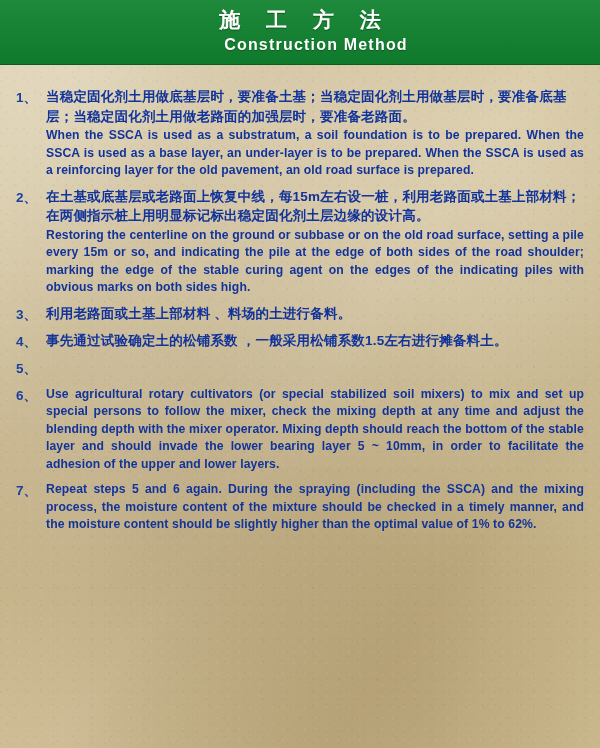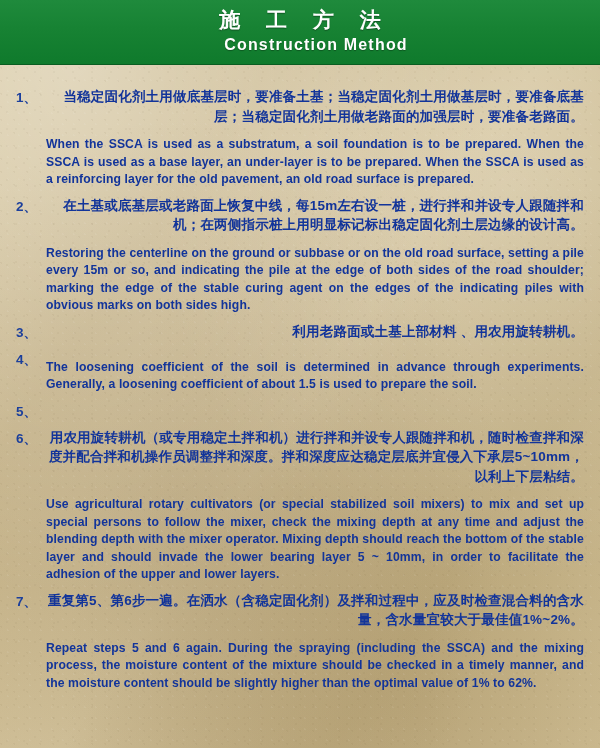--- a/index.html
+++ b/index.html
@@ -91,29 +91,28 @@
   }
   .body {
     flex: 1 1 auto;
   }
   .cn {
     color: #12349a;
     font-size: 13.5px;
     font-weight: bold;
     line-height: 19.5px;
     letter-spacing: 0.2px;
-    text-align: right;
   }
   .en {
     color: #12349a;
     font-size: 12.2px;
     font-weight: bold;
     line-height: 17.5px;
     letter-spacing: 0.1px;
-    margin-top: 10px;
+    margin-top: 1px;
   }
   .en.justify { text-align: justify; text-align-last: left; }
 </style>
 </head>
 <body>
 
 <div class="page">
   <div class="grain"></div>
 
   <div class="header">
@@ -127,55 +126,53 @@
       <div class="num">1、</div>
       <div class="body">
         <div class="cn">当稳定固化剂土用做底基层时，要准备土基；当稳定固化剂土用做基层时，要准备底基层；当稳定固化剂土用做老路面的加强层时，要准备老路面。</div>
         <div class="en justify">When the SSCA is used as a substratum, a soil foundation is to be prepared. When the SSCA is used as a base layer, an under-layer is to be prepared. When the SSCA is used as a reinforcing layer for the old pavement, an old road surface is prepared.</div>
       </div>
     </div>
 
     <div class="item">
       <div class="num">2、</div>
       <div class="body">
-        <div class="cn">在土基或底基层或老路面上恢复中线，每15m左右设一桩，进行拌和并设专人跟随拌和机；在两侧指示桩上用明显标记标出稳定固化剂土层边缘的设计高。</div>
+        <div class="cn">在土基或底基层或老路面上恢复中线，每15m左右设一桩，利用老路面或土基上部材料；在两侧指示桩上用明显标记标出稳定固化剂土层边缘的设计高。</div>
         <div class="en justify">Restoring the centerline on the ground or subbase or on the old road surface, setting a pile every 15m or so, and indicating the pile at the edge of both sides of the road shoulder; marking the edge of the stable curing agent on the edges of the indicating piles with obvious marks on both sides high.</div>
       </div>
     </div>
 
     <div class="item">
       <div class="num">3、</div>
       <div class="body">
-        <div class="cn">利用老路面或土基上部材料 、用农用旋转耕机。</div>
+        <div class="cn">利用老路面或土基上部材料 、料场的土进行备料。</div>
       </div>
     </div>
 
     <div class="item">
       <div class="num">4、</div>
       <div class="body">
-        <div class="en justify">The loosening coefficient of the soil is determined in advance through experiments. Generally, a loosening coefficient of about 1.5 is used to prepare the soil.</div>
+        <div class="cn">事先通过试验确定土的松铺系数 ，一般采用松铺系数1.5左右进行摊备料土。</div>
       </div>
     </div>
 
     <div class="item">
       <div class="num">5、</div>
       <div class="body">
       </div>
     </div>
 
     <div class="item">
       <div class="num">6、</div>
       <div class="body">
-        <div class="cn">用农用旋转耕机（或专用稳定土拌和机）进行拌和并设专人跟随拌和机，随时检查拌和深度并配合拌和机操作员调整拌和深度。拌和深度应达稳定层底并宜侵入下承层5~10mm，以利上下层粘结。</div>
         <div class="en justify">Use agricultural rotary cultivators (or special stabilized soil mixers) to mix and set up special persons to follow the mixer, check the mixing depth at any time and adjust the blending depth with the mixer operator. Mixing depth should reach the bottom of the stable layer and should invade the lower bearing layer 5 ~ 10mm, in order to facilitate the adhesion of the upper and lower layers.</div>
       </div>
     </div>
 
     <div class="item">
       <div class="num">7、</div>
       <div class="body">
-        <div class="cn">重复第5、第6步一遍。在洒水（含稳定固化剂）及拌和过程中，应及时检查混合料的含水量，含水量宜较大于最佳值1%~2%。</div>
         <div class="en justify">Repeat steps 5 and 6 again. During the spraying (including the SSCA) and the mixing process, the moisture content of the mixture should be checked in a timely manner, and the moisture content should be slightly higher than the optimal value of 1% to 62%.</div>
       </div>
     </div>
 
   </div>
 </div>
 
 </body></html>

